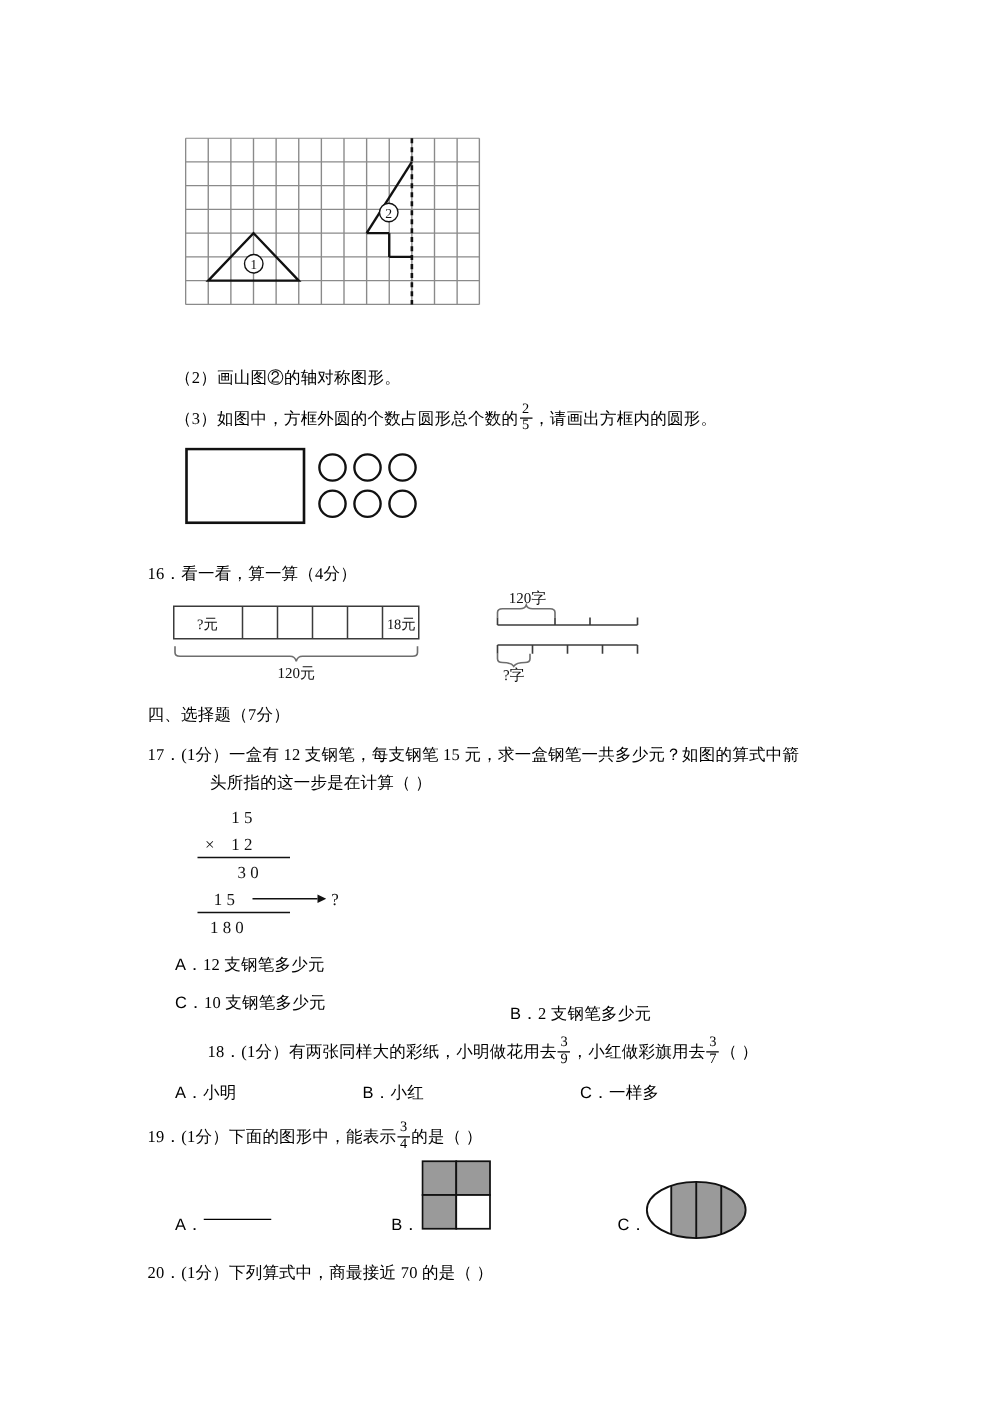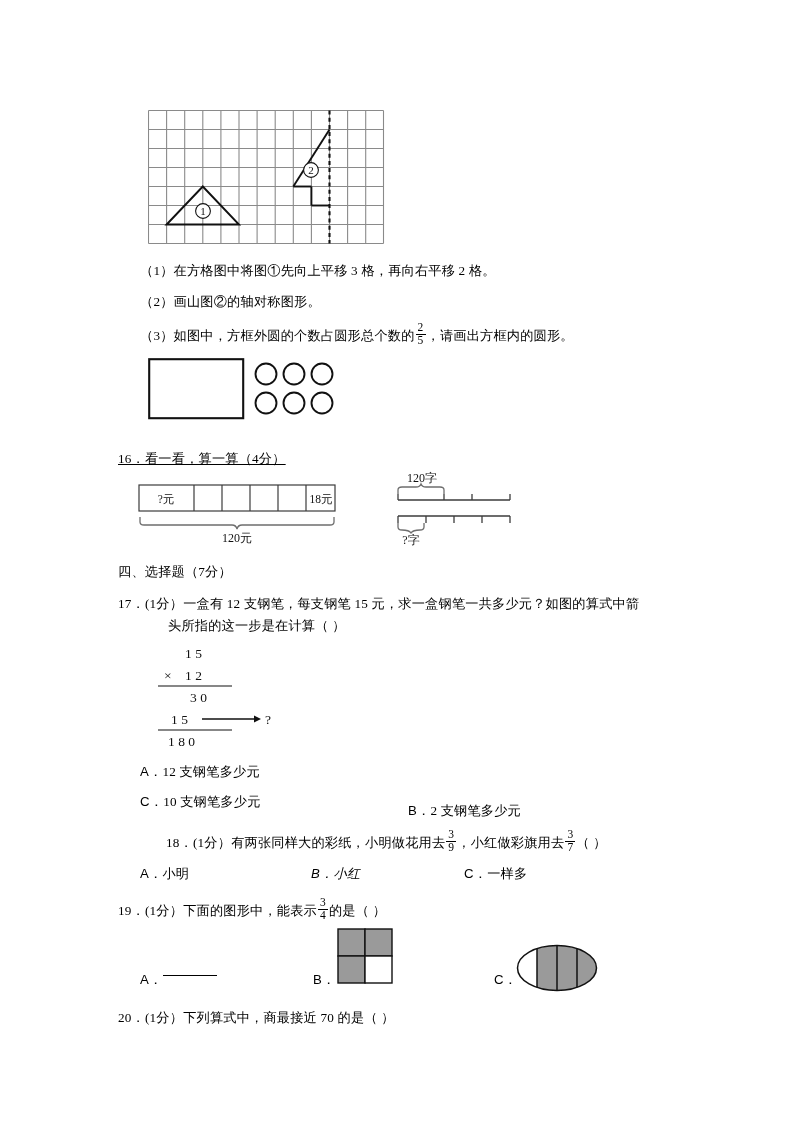--- a/index.html
+++ b/index.html
@@ -155,21 +155,20 @@
         <circle cx="55" cy="101" r="7.4" fill="#ffffff" stroke="#111111" stroke-width="1.1"></circle>
         <text x="55" y="105.4" font-family="Liberation Serif, serif" font-size="11" text-anchor="middle" fill="#111111">1</text>
       </g>
       <g>
         <circle cx="163" cy="60" r="7.4" fill="#ffffff" stroke="#111111" stroke-width="1.1"></circle>
         <text x="163" y="64.4" font-family="Liberation Serif, serif" font-size="11" text-anchor="middle" fill="#111111">2</text>
       </g>
     </svg>
   </div>
 
-  <div class="txt" style="left:140px; top:261px;">（1）在方格图中将图①先向上平移 3 格，再向右平移 2 格。</div>
 
   <div class="txt" style="left:140px; top:292px;">（2）画山图②的轴对称图形。</div>
 
   <div class="txt" style="left:140px; top:323px;">
     <span>（3）如图中，方框外圆的个数占圆形总个数的</span><span class="frac"><span class="num">2</span><span class="den">5</span></span><span>，请画出方框内的圆形。</span>
   </div>
 
   <div id="box-circles">
     <svg width="192" height="62" viewBox="0 0 192 62">
       <rect x="1.2" y="1.2" width="94" height="59" fill="#ffffff" stroke="#111111" stroke-width="2.1"></rect>
@@ -177,21 +176,21 @@
         <circle cx="118" cy="16" r="10.5"></circle>
         <circle cx="146" cy="16" r="10.5"></circle>
         <circle cx="174" cy="16" r="10.5"></circle>
         <circle cx="118" cy="45" r="10.5"></circle>
         <circle cx="146" cy="45" r="10.5"></circle>
         <circle cx="174" cy="45" r="10.5"></circle>
       </g>
     </svg>
   </div>
 
-  <div class="txt" style="left:118px; top:449px;text-decoration:underline;">16．看一看，算一算（4分）</div>
+  <div class="txt" style="left:118px; top:449px;">16．看一看，算一算（4分）</div>
 
   <div id="bar-model">
     <svg width="212" height="62" viewBox="0 0 212 62">
       <g stroke="#3b3b3b" stroke-width="1.2" fill="none">
         <rect x="1" y="1" width="196" height="26"></rect>
         <line x1="56" y1="1" x2="56" y2="27"></line>
         <line x1="84" y1="1" x2="84" y2="27"></line>
         <line x1="112" y1="1" x2="112" y2="27"></line>
         <line x1="140" y1="1" x2="140" y2="27"></line>
         <line x1="168" y1="1" x2="168" y2="27"></line>
@@ -269,21 +268,21 @@
     <span class="txt-sans" style="position:static;">C．</span><span>10 支钢笔多少元</span>
   </div>
 
   <div class="txt" style="left:118px; top:830px;margin-left:48px;">
     <span>18．(1分）有两张同样大的彩纸，小明做花用去</span><span class="frac"><span class="num">3</span><span class="den">9</span></span><span>，小红做彩旗用去</span><span class="frac"><span class="num">3</span><span class="den">7</span></span><span>（      ）</span>
   </div>
 
   <div class="txt" style="left:140px; top:864px;">
     <span class="txt-sans" style="position:static;">A．</span><span>小明</span>
   </div>
-  <div class="txt" style="left:311px; top:864px;font-style:italic;">
+  <div class="txt" style="left:290px; top:864px;">
     <span class="txt-sans" style="position:static;">B．</span><span>小红</span>
   </div>
   <div class="txt" style="left:464px; top:864px;">
     <span class="txt-sans" style="position:static;">C．</span><span>一样多</span>
   </div>
 
   <div class="txt" style="left:118px; top:898px;">
     <span>19．(1分）下面的图形中，能表示</span><span class="frac"><span class="num">3</span><span class="den">4</span></span><span>的是（      ）</span>
   </div>
 

